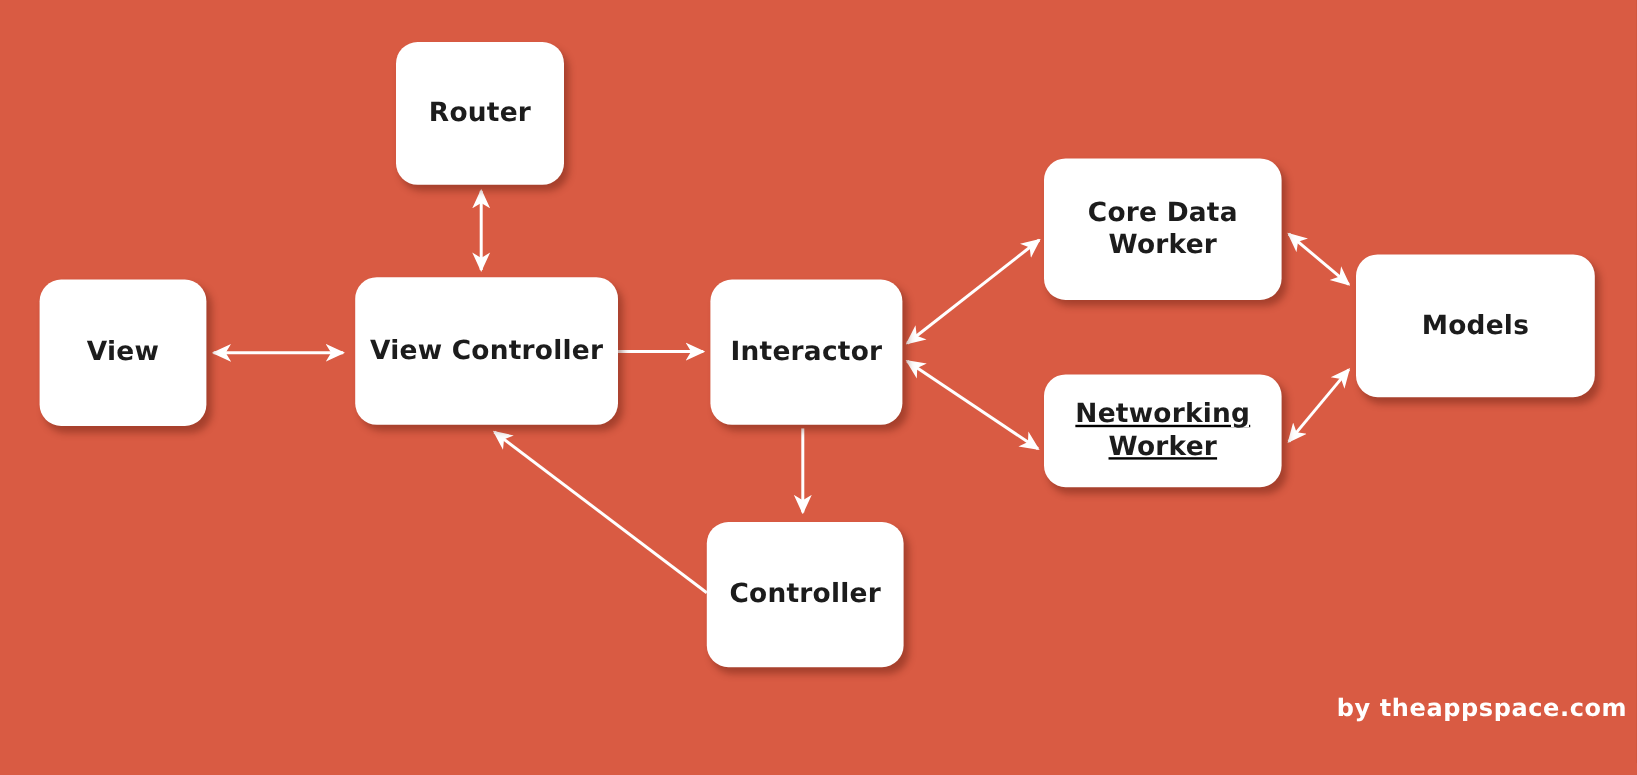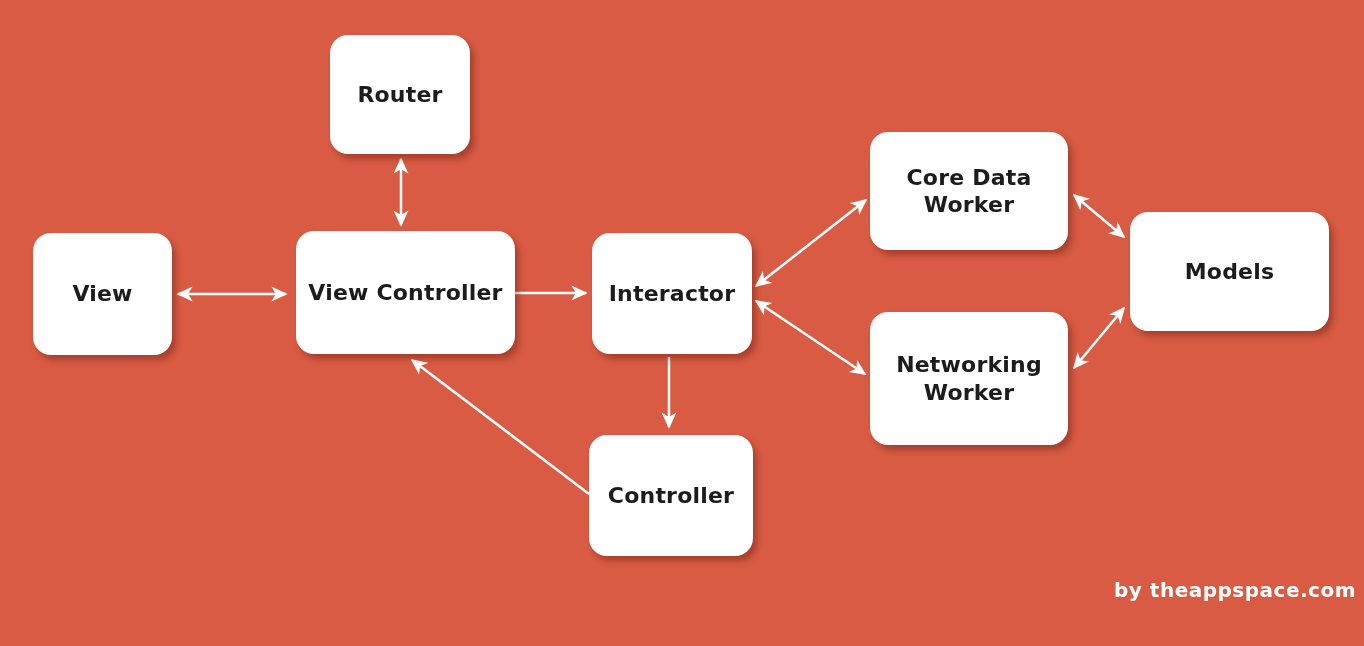--- a/index.html
+++ b/index.html
@@ -39,21 +39,21 @@
     font-weight: bold;
     color: #1C1C1C;
     line-height: 1.25;
     letter-spacing: 0.2px;
   }
   .node-router            { left: 330px;  top: 35px;  width: 140px; height: 119px; }
   .node-view              { left: 33px;   top: 233px; width: 139px; height: 122px; }
   .node-view-controller   { left: 276px;  top: 231px; width: 219px; height: 123px; margin-left: 20px; }
   .node-interactor        { left: 592px;  top: 233px; width: 160px; height: 121px; }
   .node-core-data-worker  { left: 870px;  top: 132px; width: 198px; height: 118px; }
-  .node-networking-worker { left: 870px;  top: 312px; width: 198px; height: 133px; }
+  .node-networking-worker { left: 870px;  top: 312px; width: 198px; height: 94px; text-decoration: underline; }
   .node-models            { left: 1130px; top: 212px; width: 199px; height: 119px; }
   .node-presenter         { left: 589px;  top: 435px; width: 164px; height: 121px; }
   .node-core-data-worker span,
   .node-networking-worker span { max-width: 150px; }
   .attribution {
     position: absolute;
     top: 578px;
     right: 51px;
     font-size: 20px;
     font-weight: bold;

